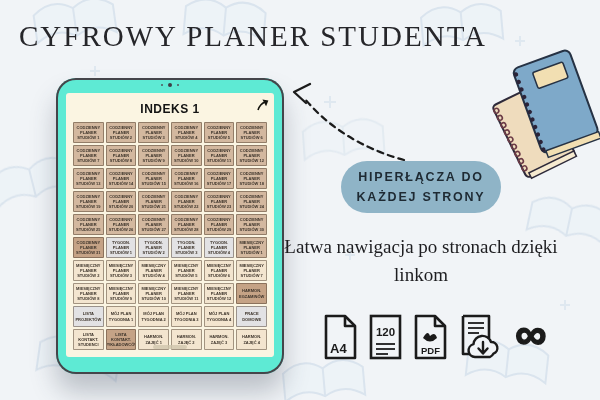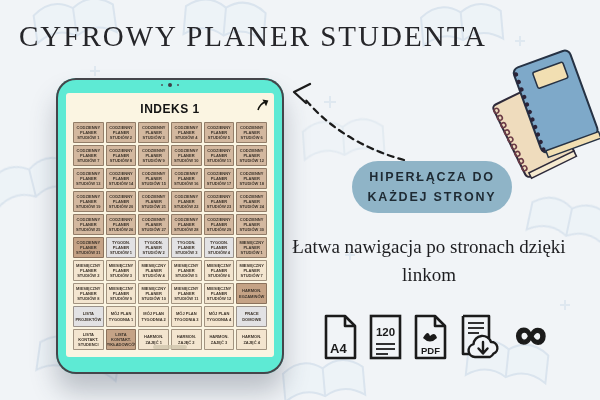--- a/index.html
+++ b/index.html
@@ -51,29 +51,29 @@
   .cell.cream{background:#f3e5cf;}
   .cell.gray{background:#e2e2e4;}
   .screen-footer{
     position:absolute;bottom:8px;left:50%;transform:translateX(-50%);
     width:34px;height:4px;border-radius:2px;background:#cfc5ad;opacity:.8;
   }
   
   .arrow-layer{position:absolute;inset:0;pointer-events:none;}
   
   .pill{
-    position:absolute;left:352px;top:161px;width:160px;height:52px;
+    position:absolute;left:341px;top:161px;width:160px;height:52px;
     background:#8fb4c7;border-radius:26px;
     display:flex;align-items:center;justify-content:center;text-align:center;
     font-size:12.5px;font-weight:700;letter-spacing:1.8px;line-height:1.6;
     color:#1e2a33;padding:0 10px;box-sizing:border-box;
   }
   
   .tagline{
-    position:absolute;left:292px;top:233px;width:274px;text-align:center;
+    position:absolute;left:284px;top:233px;width:274px;text-align:center;
     font-family:"Liberation Serif",serif;font-size:19px;line-height:1.45;
     color:#1d1d20;
   }
   
   .features{
     position:absolute;left:322px;top:314px;display:flex;gap:9px;align-items:center;
   }
   .features svg{display:block;}
   .infinity{
     font-size:44px;font-weight:700;color:#1b1b1b;line-height:40px;

